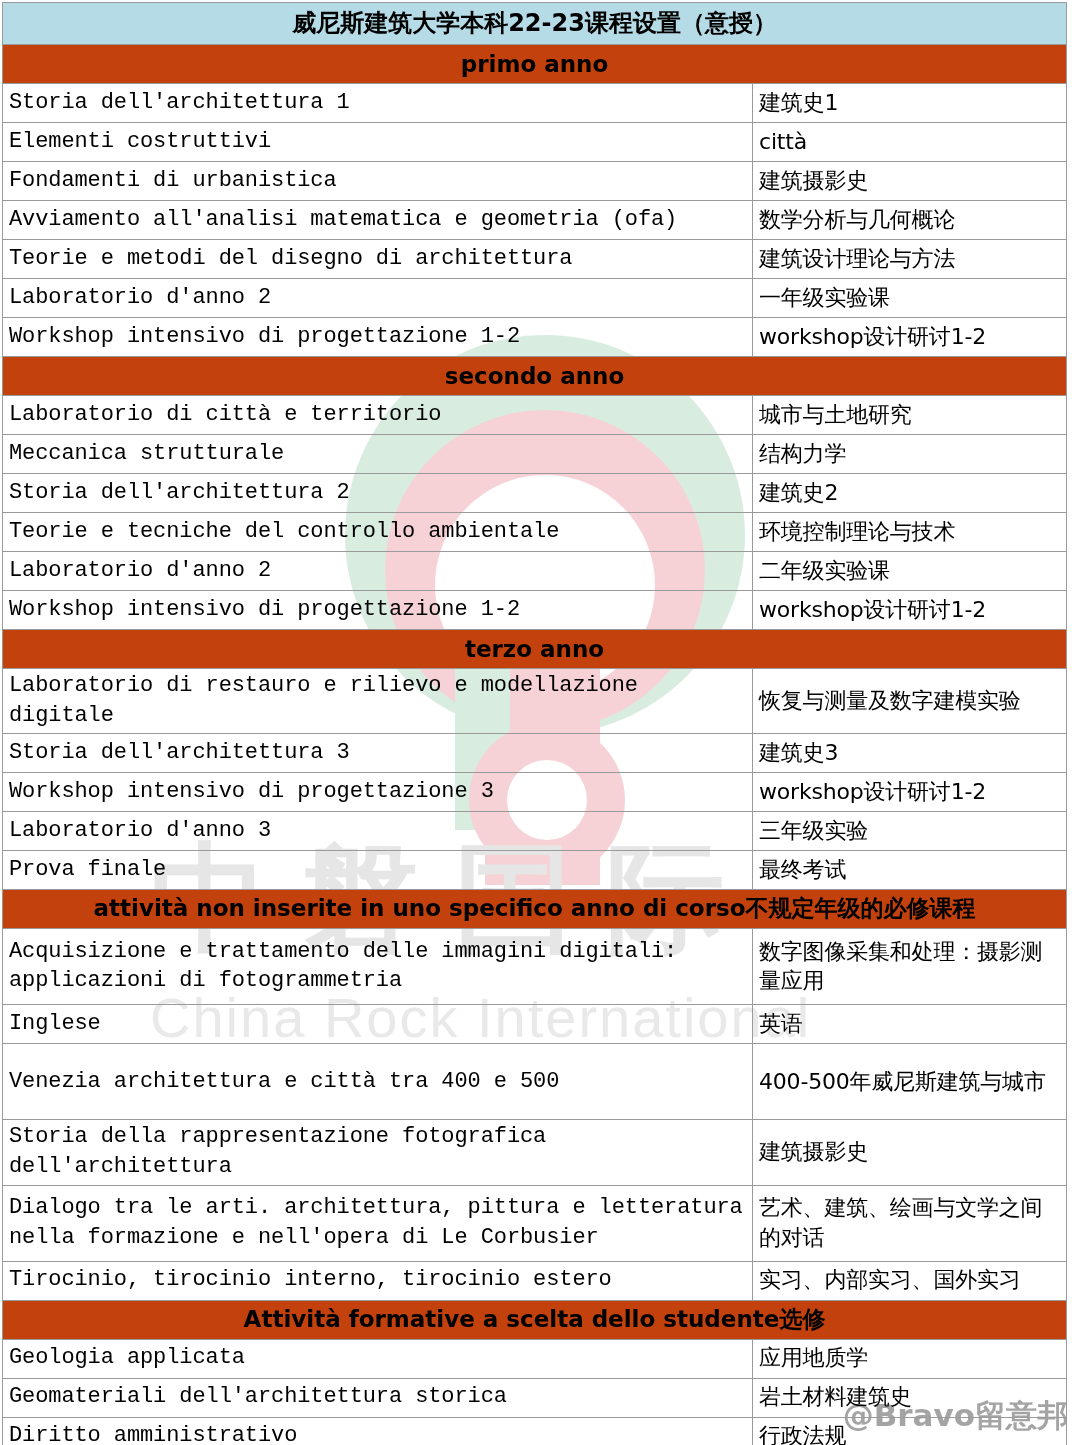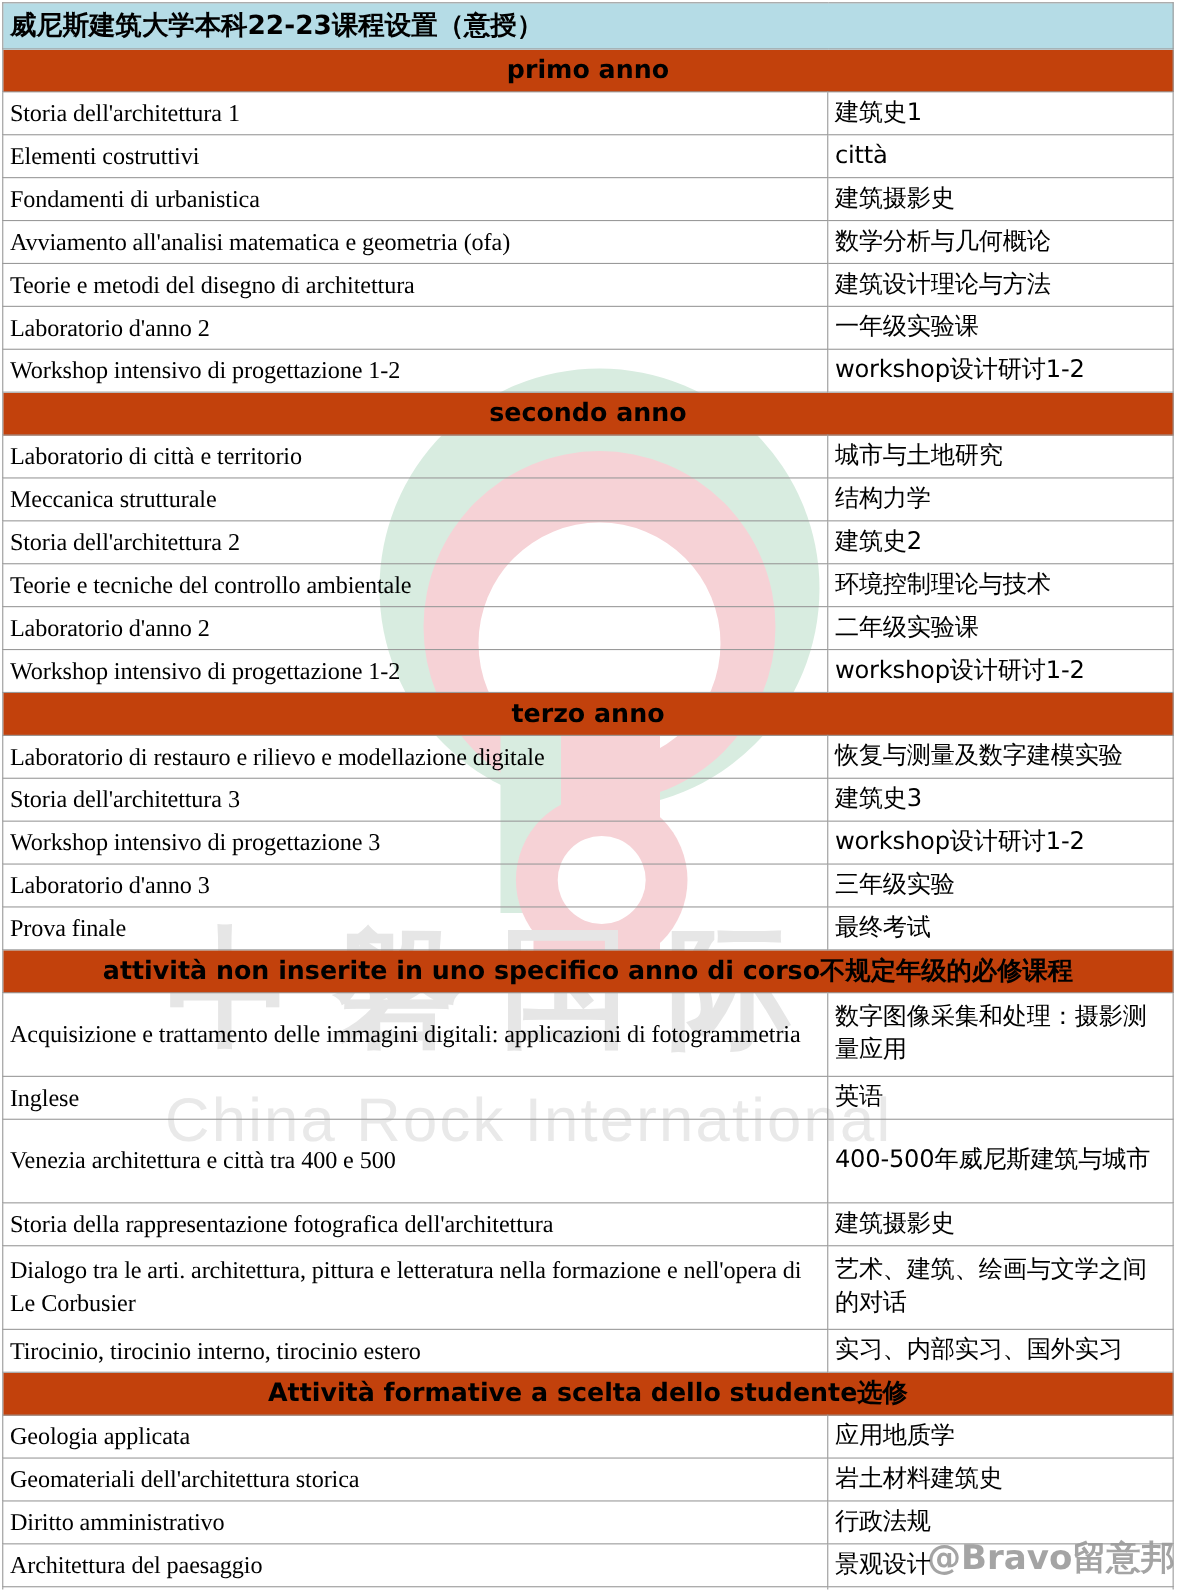--- a/index.html
+++ b/index.html
@@ -80,20 +80,21 @@
     padding: 2px 6px 3px 6px;
     vertical-align: middle;
     color: #000000;
     background-clip: padding-box;
   }
   .col-it { width: 750px; }
   .col-cn { width: 314px; }
 
   tr.title-row td {
     background: #b5dce6;
+    text-align: center;
     font-weight: bold;
     font-size: 24px;
     height: 36px;
     font-family: "DejaVu Sans", sans-serif;
     letter-spacing: 0px;
   }
   tr.section-row td {
     background: #c2410c;
     text-align: center;
     font-weight: bold;
@@ -101,21 +102,21 @@
     height: 33px;
     font-family: "DejaVu Sans", sans-serif;
   }
   tr.data-row td {
     background: transparent;
     font-size: 22px;
     height: 33px;
     line-height: 1.35;
   }
   td.it-cell {
-    font-family: Liberation Serif, serif;
+    font-family: Liberation Mono, monospace;
     letter-spacing: -0.1px;
   }
   td.cn-cell {
     font-family: "DejaVu Sans", sans-serif;
     letter-spacing: -0.2px;
   }
   tr.tall-row td {
     height: 70px;
   }
 </style>

